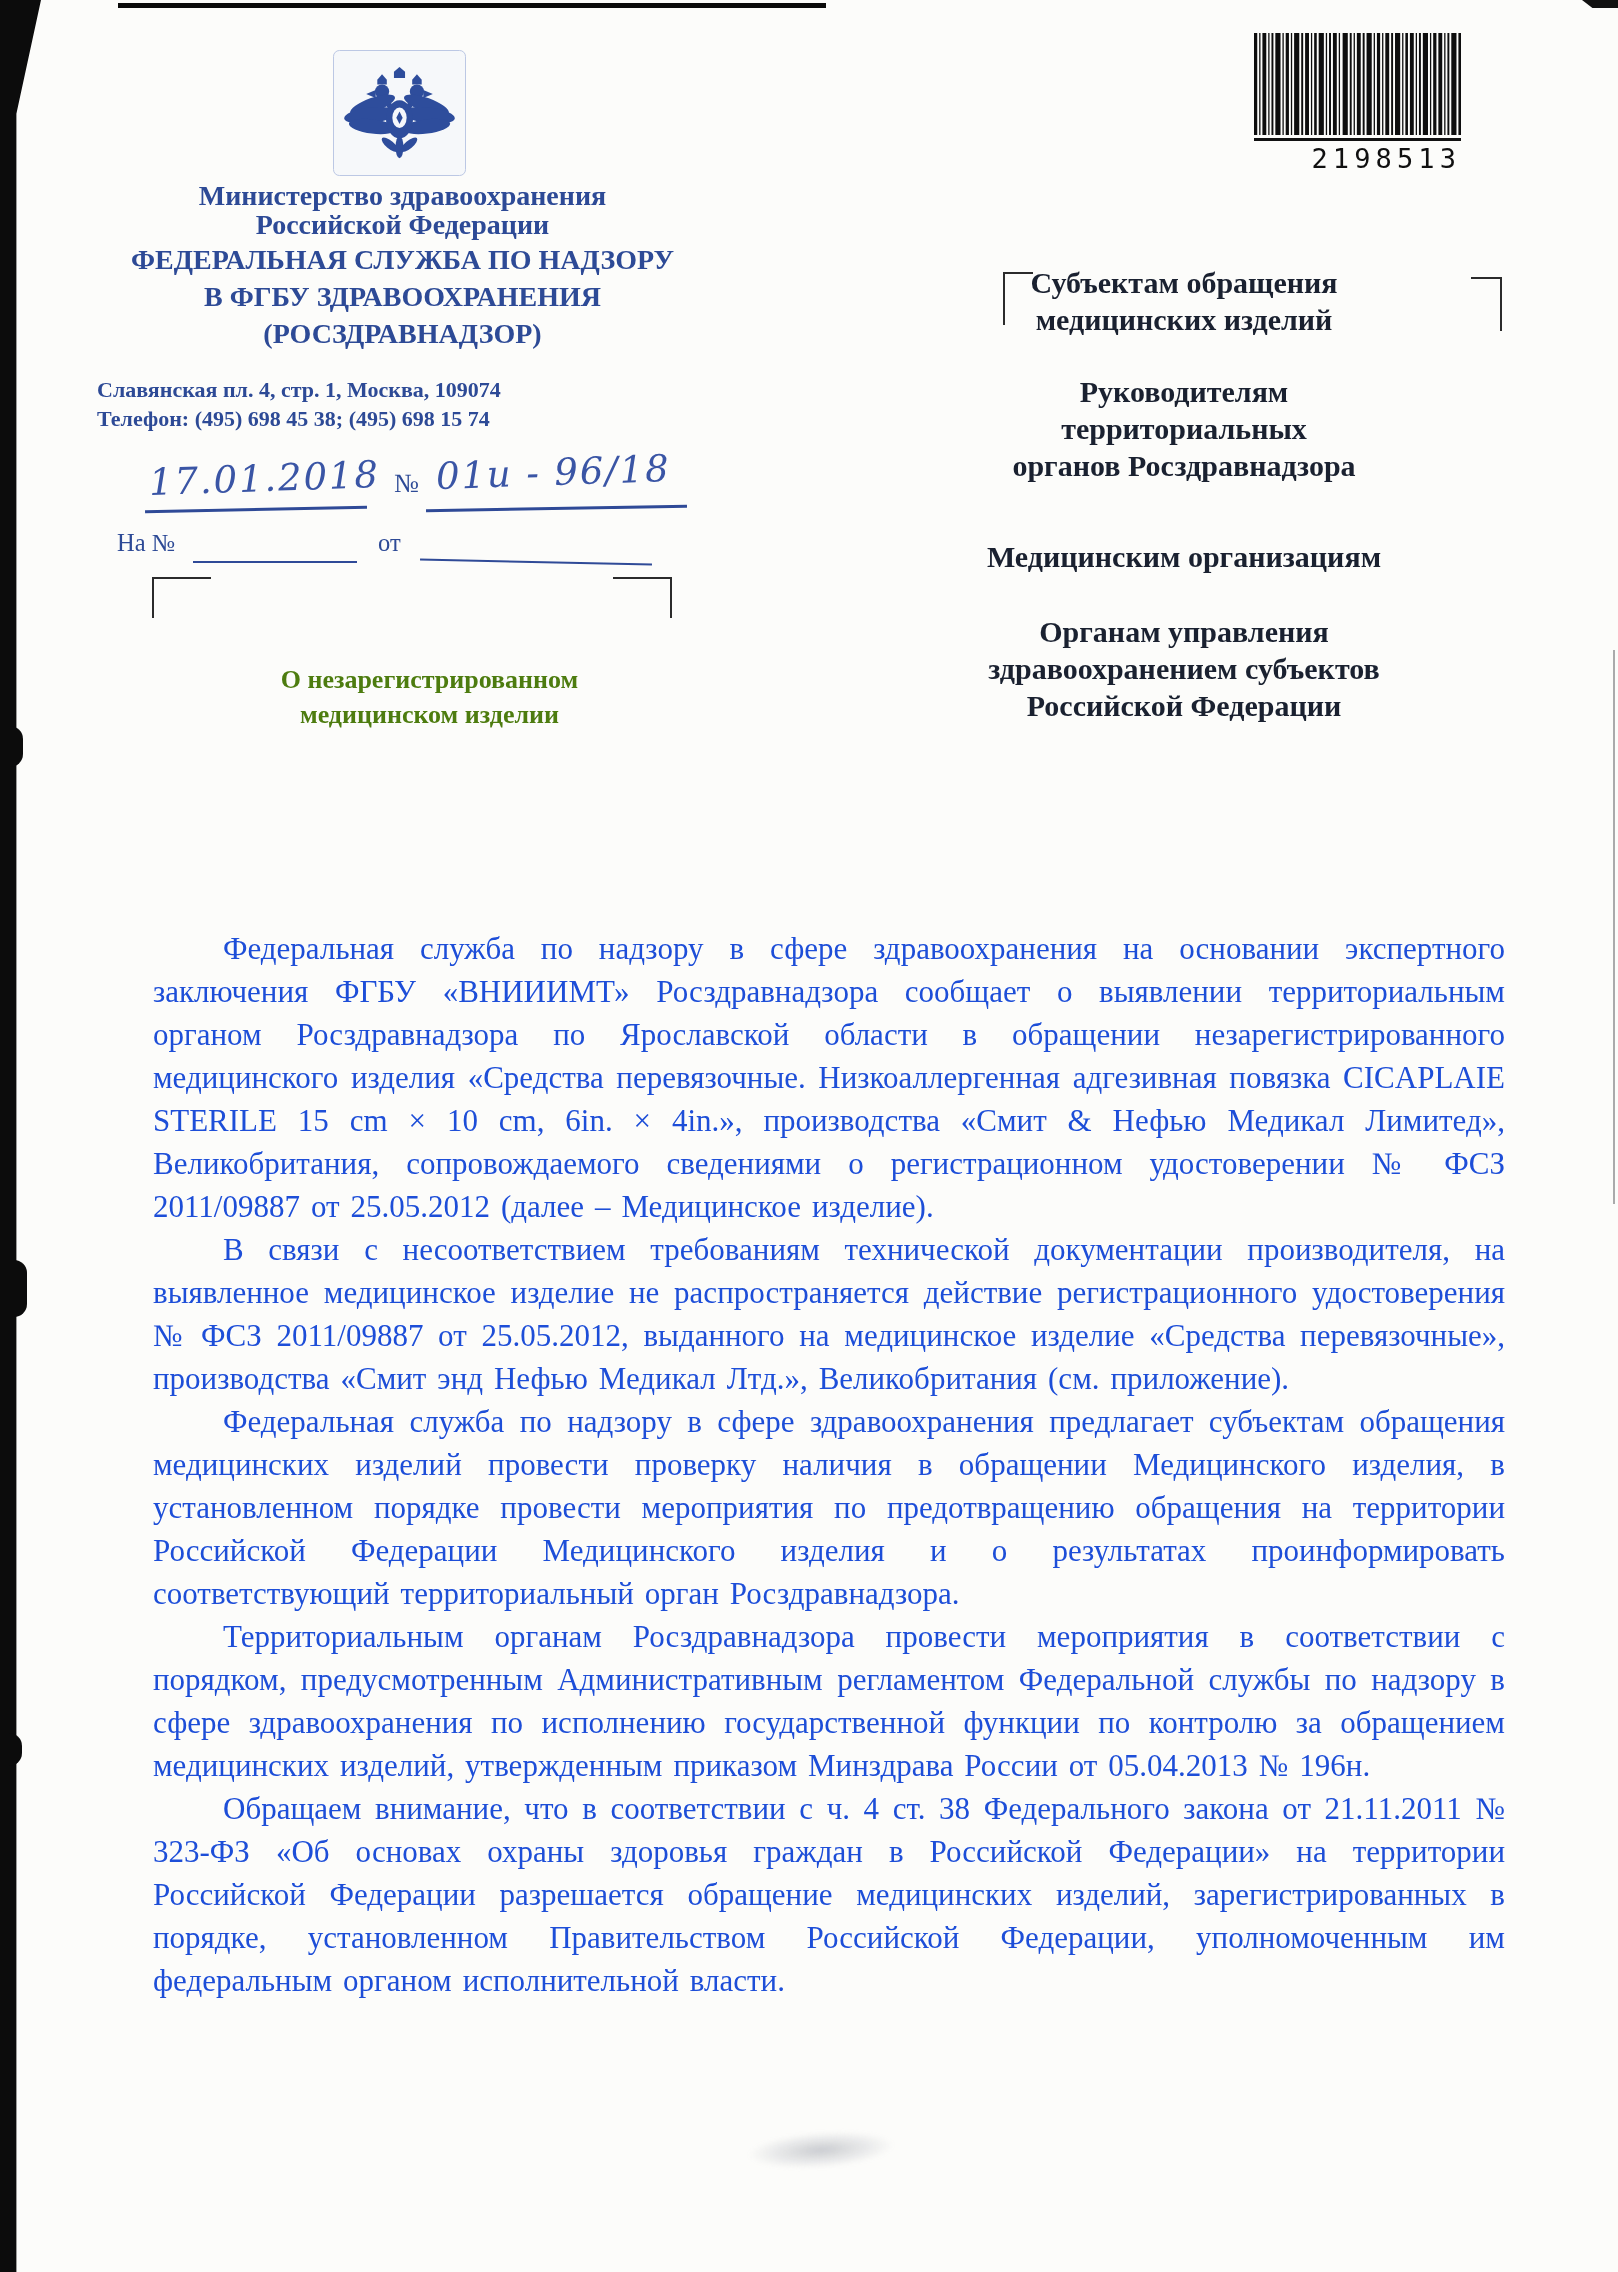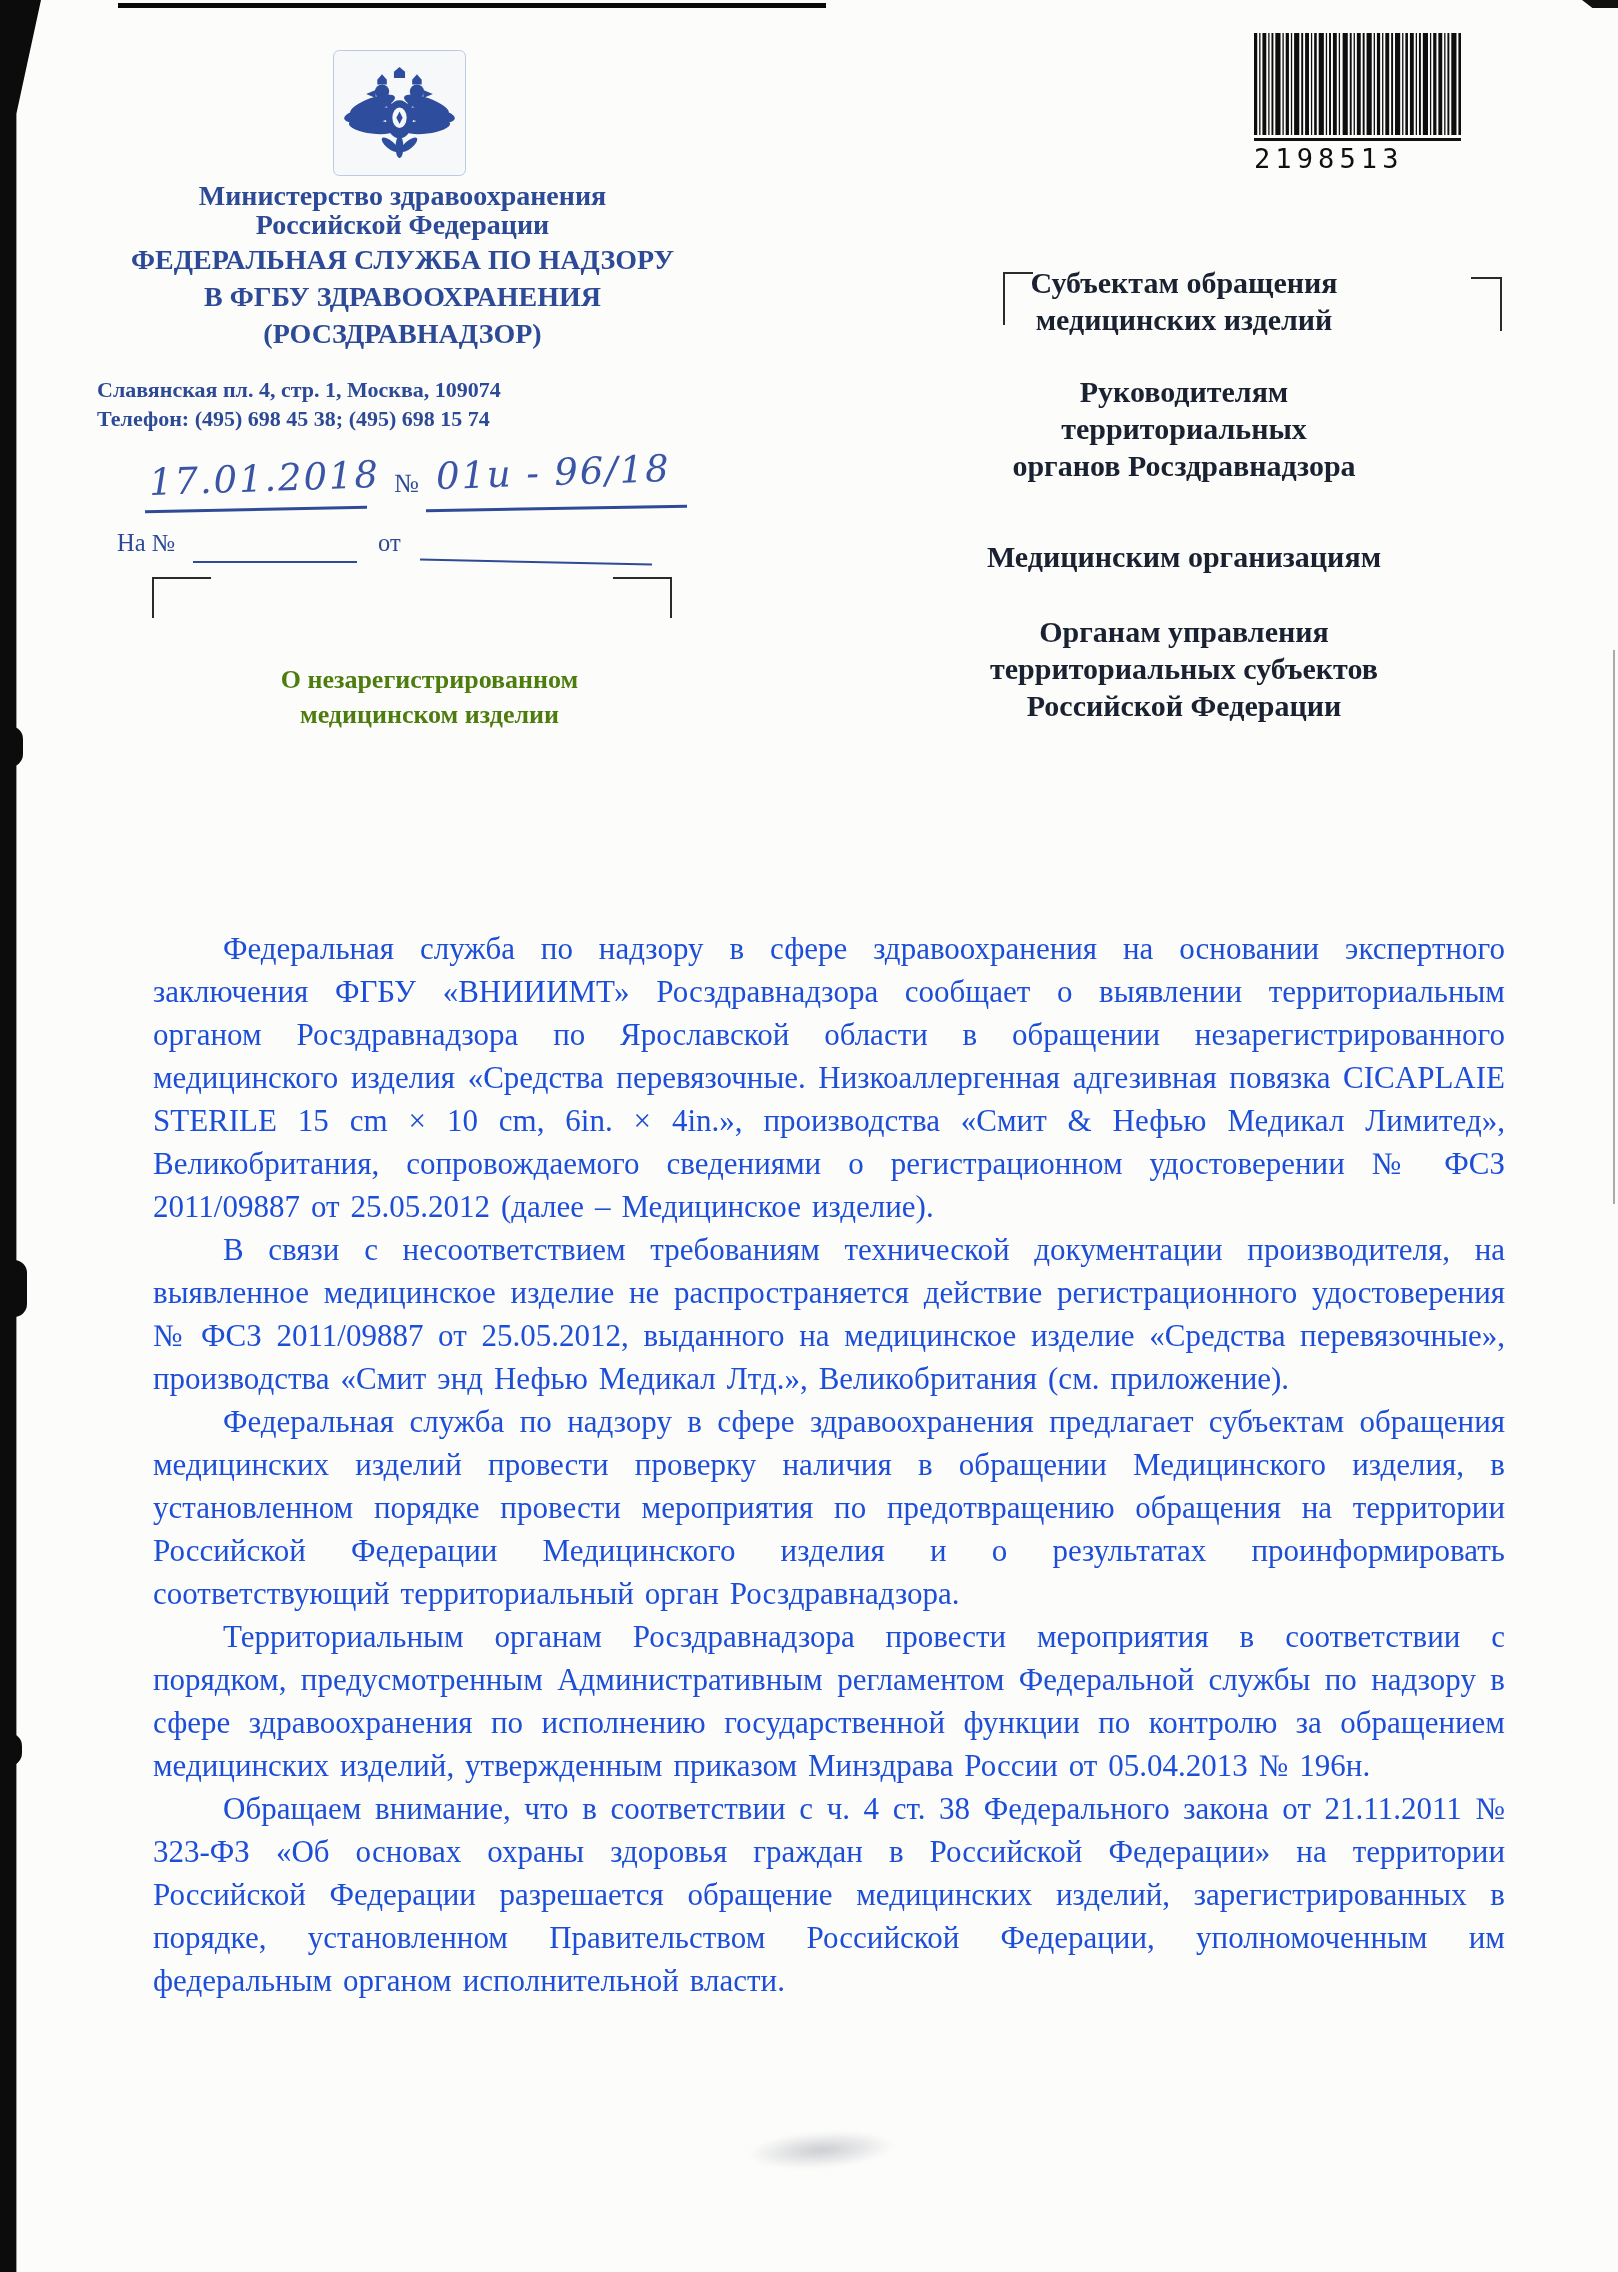--- a/index.html
+++ b/index.html
@@ -63,21 +63,21 @@
   
   .subject { left:275px; top:662px; width:309px; text-align:center;
     font-size:26px; line-height:35px; color:#4d7c0f; }
   .addr { left:856px; width:656px; text-align:center;
     font-size:30px; line-height:37px; color:#1a2130; }
   .addr1 { top:264px; } .addr2 { top:373px; } .addr3 { top:538px; } .addr4 { top:613px; }
 
   
   .barcode-box { left:1254px; top:33px; width:207px; }
   .bc-line { width:207px; height:2.6px; background:#111; margin-top:1.3px; }
-  .bc-number { width:207px; text-align:left; margin-top:2.6px;
+  .bc-number { width:207px; text-align:right; margin-top:2.6px;
     font-family:"DejaVu Sans Mono", monospace; font-size:27px; letter-spacing:5.1px; color:#101010; }
 
   
   .body-text { left:153px; top:927px; width:1352px; }
   .body-text p { font-size:31px; line-height:43px; text-align:justify;
     text-indent:70px; color:#1d4ed8; word-spacing:3.2px; }
 </style>
 </head>
 <body>
 
@@ -144,21 +144,21 @@
 <div class="abs subject ml">О незарегистрированном
 медицинском изделии</div>
 
 <div class="abs addr addr1 ml">Субъектам обращения
 медицинских изделий</div>
 <div class="abs addr addr2 ml">Руководителям
 территориальных
 органов Росздравнадзора</div>
 <div class="abs addr addr3 ml">Медицинским организациям</div>
 <div class="abs addr addr4 ml">Органам управления
-территориальных субъектов
+здравоохранением субъектов
 Российской Федерации</div>
 
 <div class="abs barcode-box">
   <svg viewBox="0 0 320 100" width="207" height="102" preserveAspectRatio="none">
     <g fill="#0e0e0e">
       <rect x="0" width="5" height="100"></rect>
         <rect x="8" width="2" height="100"></rect>
         <rect x="13" width="6" height="100"></rect>
       <rect x="22" width="2" height="100"></rect>
         <rect x="27" width="3" height="100"></rect>

